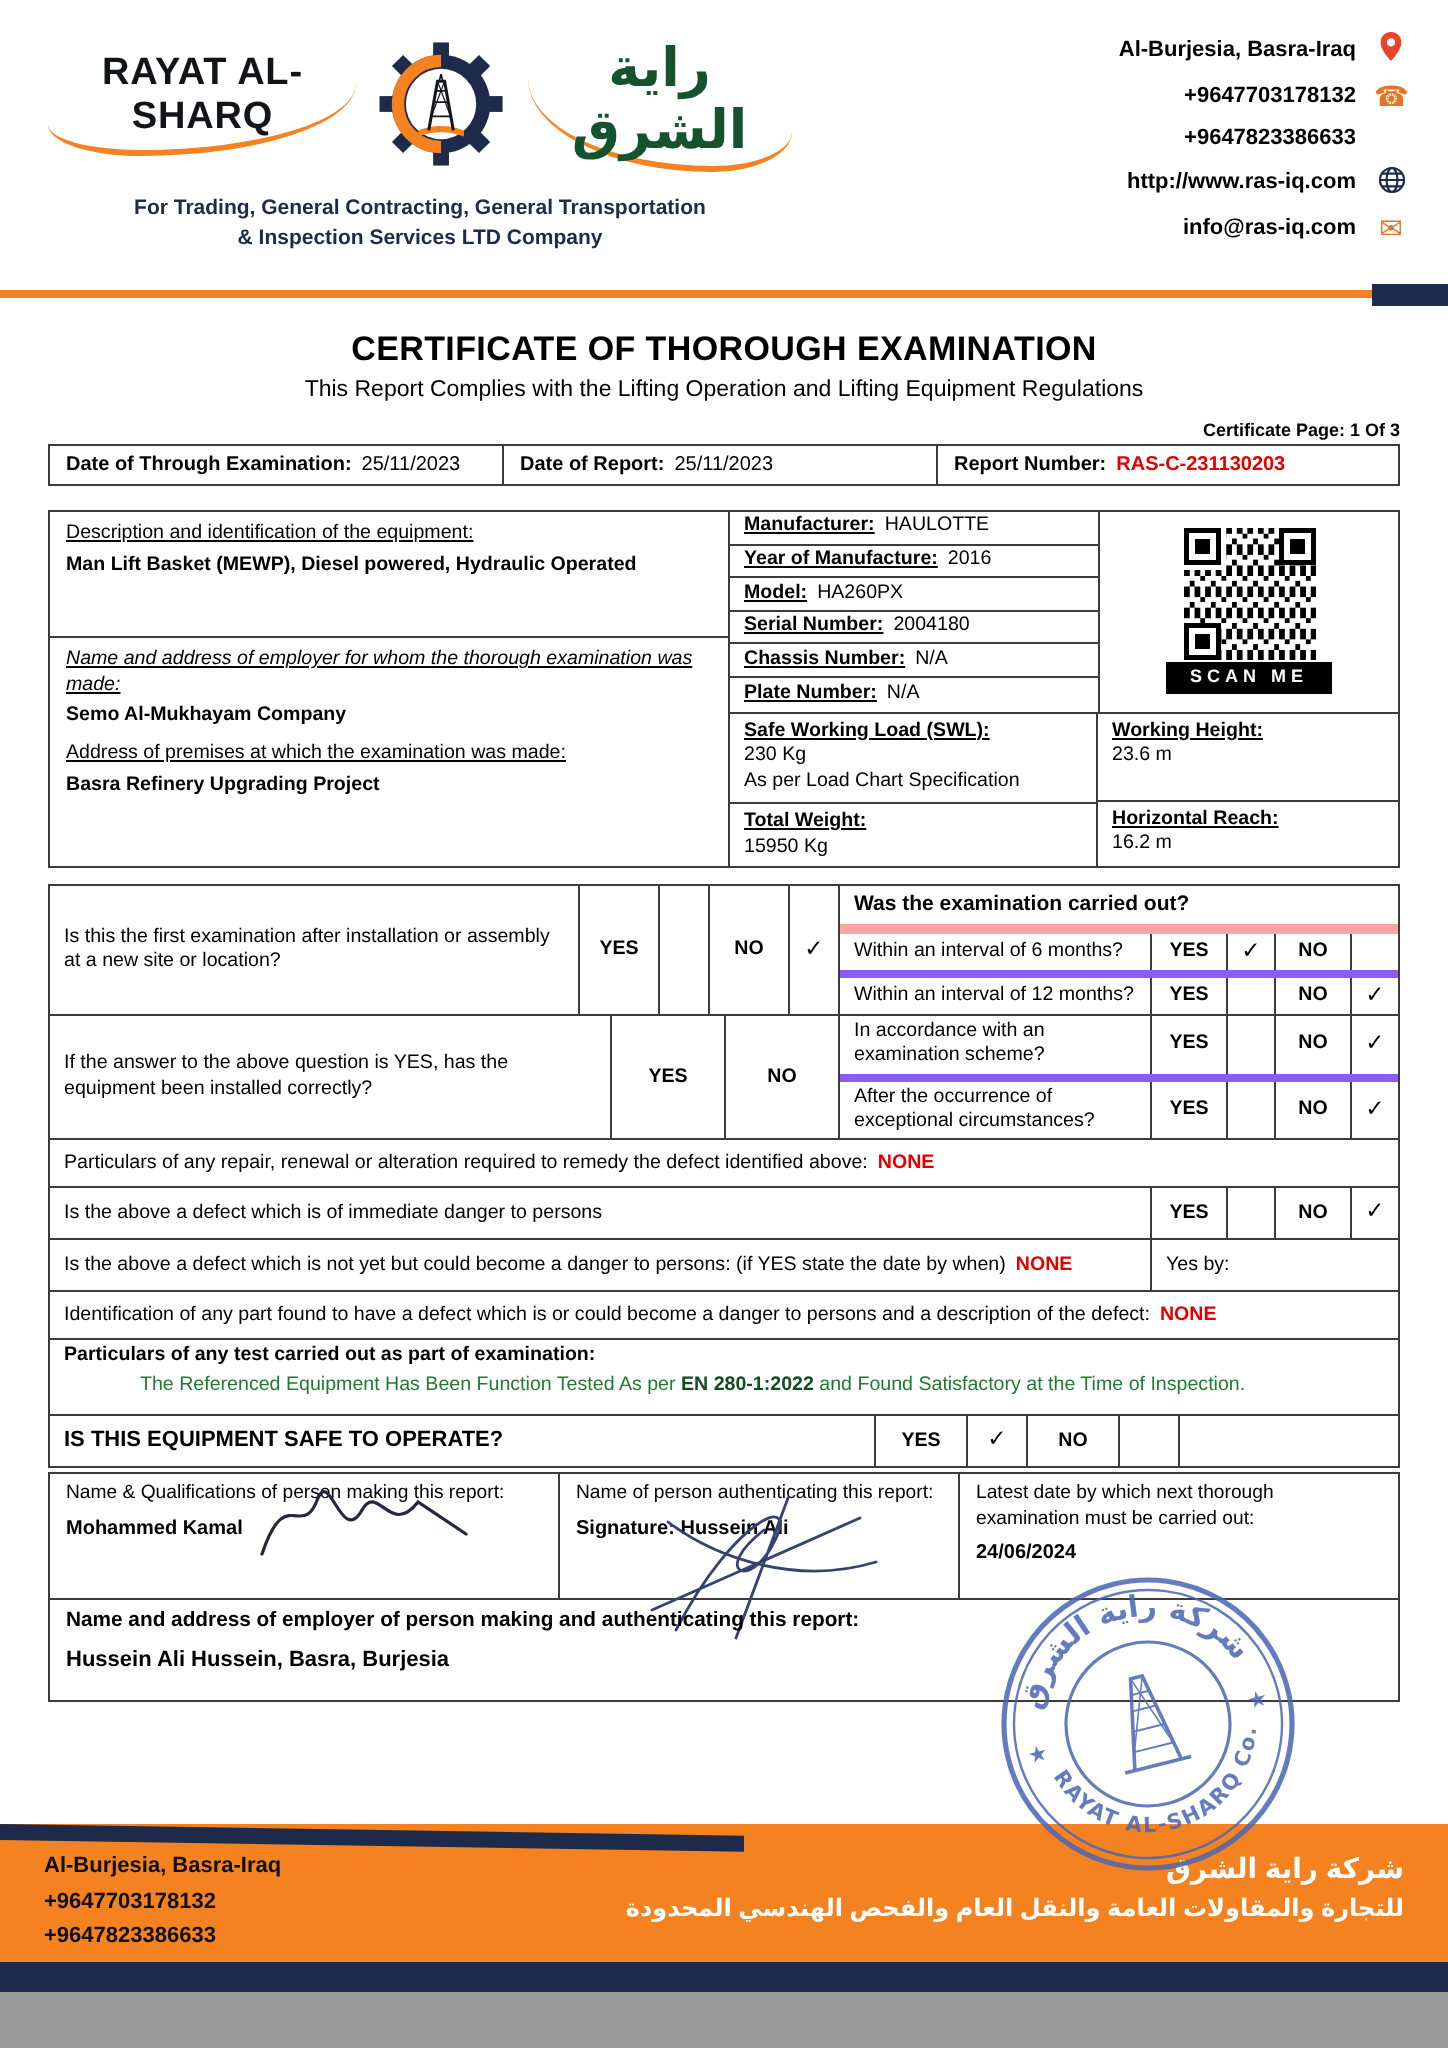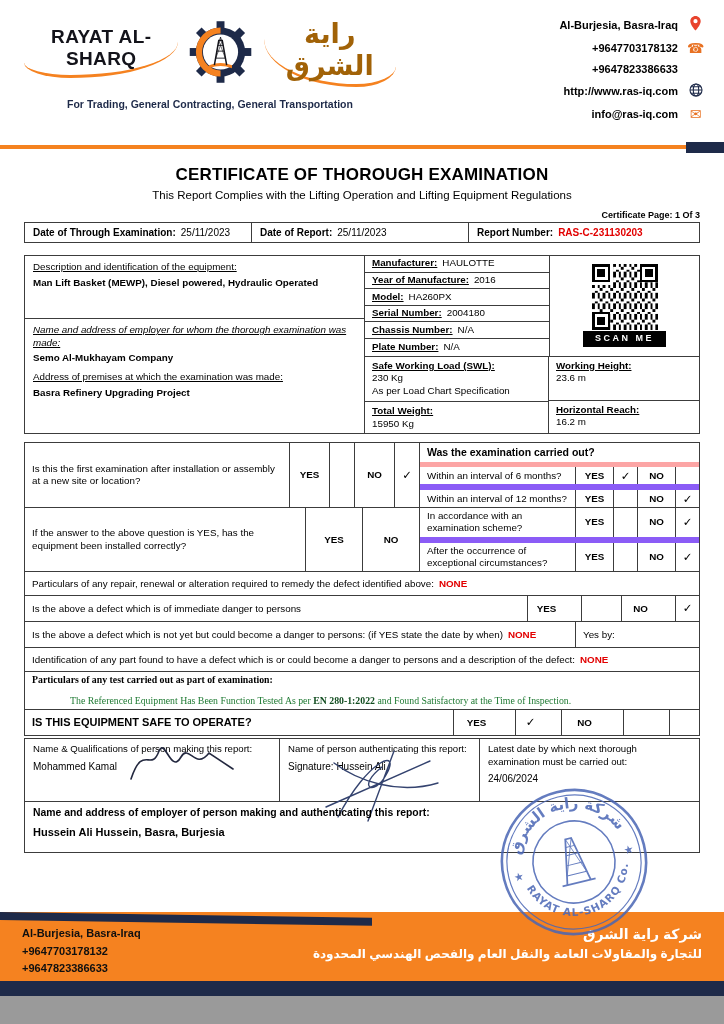--- a/index.html
+++ b/index.html
@@ -11,21 +11,21 @@
   .i{font-style:italic;}
   .red{color:#e20000;font-weight:bold;}
   .gap{margin-left:5px;}
 
   
   .header{display:flex;justify-content:space-between;padding:10px 20px 0 24px;height:140px;}
   .logo-block{width:372px;text-align:center;padding-top:6px;}
   .logo-row{display:flex;align-items:center;justify-content:center;gap:10px;}
   .logo-en{font-size:19px;font-weight:bold;color:#13131a;letter-spacing:.4px;
            border-bottom:3px solid #F58220;border-radius:0 0 70% 30%;padding-bottom:5px;}
-  .logo-ar{font-size:27px;font-weight:bold;color:#a16207;
+  .logo-ar{font-size:27px;font-weight:bold;color:#14532d;
            border-bottom:3px solid #F58220;border-radius:0 0 30% 70%;padding-bottom:2px;}
   .tagline{margin-top:9px;color:#1E2A49;font-weight:bold;font-size:10.5px;line-height:1.4;}
   .contacts{display:flex;flex-direction:column;gap:8px;align-items:flex-end;padding-top:6px;}
   .contact-row{display:flex;align-items:center;gap:9px;font-size:11px;font-weight:bold;}
   .cicon{width:17px;text-align:center;font-size:14px;line-height:1;}
   .icon-phone{color:#E87122;}
   .icon-mail{color:#E87122;}
   .hdr-divider{position:relative;height:11px;margin-top:2px;}
   .hdr-divider .line{position:absolute;top:3px;left:0;right:0;height:4px;background:#F58220;}
   .hdr-divider .endblock{position:absolute;top:0;right:0;width:38px;height:11px;background:#1E2A49;}
@@ -70,44 +70,44 @@
   .xrow:first-child{border-top:none;}
   .xc{border-left:1px solid #3c3c3c;display:flex;align-items:center;padding:2px 7px;}
   .xc:first-child{border-left:none;}
   .cq{flex:1;}
   .cyn{width:40px;justify-content:center;font-weight:bold;padding:2px;}
   .ct{width:25px;justify-content:center;font-weight:bold;font-size:11.5px;padding:2px;}
   .cyn2{width:57px;justify-content:center;font-weight:bold;}
   .w38{width:38px;} .w24{width:24px;} .w46{width:46px;} .w30{width:30px;}
   .yesby{width:124px;}
   .cfill{flex:1;border-left:1px solid #3c3c3c;}
-  .h64{min-height:64px;} .h52{min-height:52px;} .h24{min-height:24px;} .h26{min-height:26px;gap:16px;} .h36{min-height:38px;}
+  .h64{min-height:64px;} .h52{min-height:52px;} .h24{min-height:24px;} .h26{min-height:26px;} .h36{min-height:38px;}
   .rblock{width:280px;border-left:1px solid #3c3c3c;display:flex;flex-direction:column;}
   .rhead{font-weight:bold;font-size:10.5px;padding:3px 7px;border-bottom:5px solid #fca5a5;}
-  .rrow{display:flex;flex:1;border-bottom:6px solid #8b5cf6;}
+  .rrow{display:flex;flex:1;border-bottom:4px solid #8b5cf6;}
   .rrow:last-child{border-bottom:none;}
   .rq{flex:1;display:flex;align-items:center;padding:2px 7px;}
   .ryn{width:38px;border-left:1px solid #3c3c3c;display:flex;align-items:center;justify-content:center;font-weight:bold;}
   .rt{width:24px;border-left:1px solid #3c3c3c;display:flex;align-items:center;justify-content:center;font-weight:bold;font-size:11.5px;}
-  .colstack{flex-direction:column;align-items:flex-start;justify-content:space-between;gap:3px;width:100%;font-family:Liberation Serif, serif;}
+  .colstack{flex-direction:column;align-items:flex-start;justify-content:flex-start;gap:3px;width:100%;}
   .green{color:#1f7a33;}
   .green-strong{color:#124d20;font-weight:bold;}
   .green-line{padding-left:38px;}
   .safeq{width:412px;font-size:11px;font-weight:bold;}
 
   
   .sign{margin:2px 24px 0;border:1px solid #3c3c3c;font-size:9.6px;line-height:1.3;}
   .srow{display:flex;border-top:1px solid #3c3c3c;}
   .srow:first-child{border-top:none;}
   .scell{border-left:1px solid #3c3c3c;padding:4px 8px;position:relative;}
   .scell:first-child{border-left:none;}
   .sc1{width:254px;min-height:62px;}
   .sc2{width:200px;}
   .sc3{flex:1;}
-  .sname{font-weight:normal;margin-top:4px;font-size:10px;}
+  .sname{font-weight:bold;margin-top:4px;font-size:10px;}
   .semployer{width:100%;min-height:50px;font-weight:bold;font-size:10.4px;}
   .emp-val{margin-top:5px;font-size:11px;}
   .sig{position:absolute;pointer-events:none;}
   .sig1{left:96px;top:-4px;}
   .sig2{left:18px;top:2px;}
 
   
   .stamp{position:absolute;left:498px;top:786px;width:152px;height:152px;
          transform:rotate(-14deg);opacity:.85;z-index:5;}
 
@@ -149,20 +149,21 @@
             <path d="M -7,15 L -2,-13 H 2 L 7,15" stroke-width="1.7"></path>
             <path d="M -5.4,7 H 5.4 M -4.2,-1 H 4.2 M -3.2,-7.5 H 3.2" stroke-width="1"></path>
             <path d="M -2,-13 L 5.4,7 M 2,-13 L -5.4,7" stroke-width=".7"></path>
             <path d="M -1,-13 L 0,-17 L 1,-13" stroke-width="1"></path>
           </g>
         </svg>
         <span class="logo-ar">راية الشرق</span>
       </div>
       <div class="tagline">
         <div>For Trading, General Contracting, General Transportation</div>
+        <div>&amp; Inspection Services LTD Company</div>
       </div>
     </div>
 
     <div class="contacts">
       <div class="contact-row">
         <span>Al-Burjesia, Basra-Iraq</span>
         <span class="cicon">
           <svg width="13" height="15" viewBox="0 0 13 15">
               <path d="M6.5 0C3.6 0 1.3 2.3 1.3 5.2c0 3.9 5.2 9.3 5.2 9.3s5.2-5.4 5.2-9.3C11.7 2.3 9.4 0 6.5 0zm0 7.3a2.1 2.1 0 1 1 0-4.2 2.1 2.1 0 0 1 0 4.2z" fill="#E8432D"></path>
             </svg>

